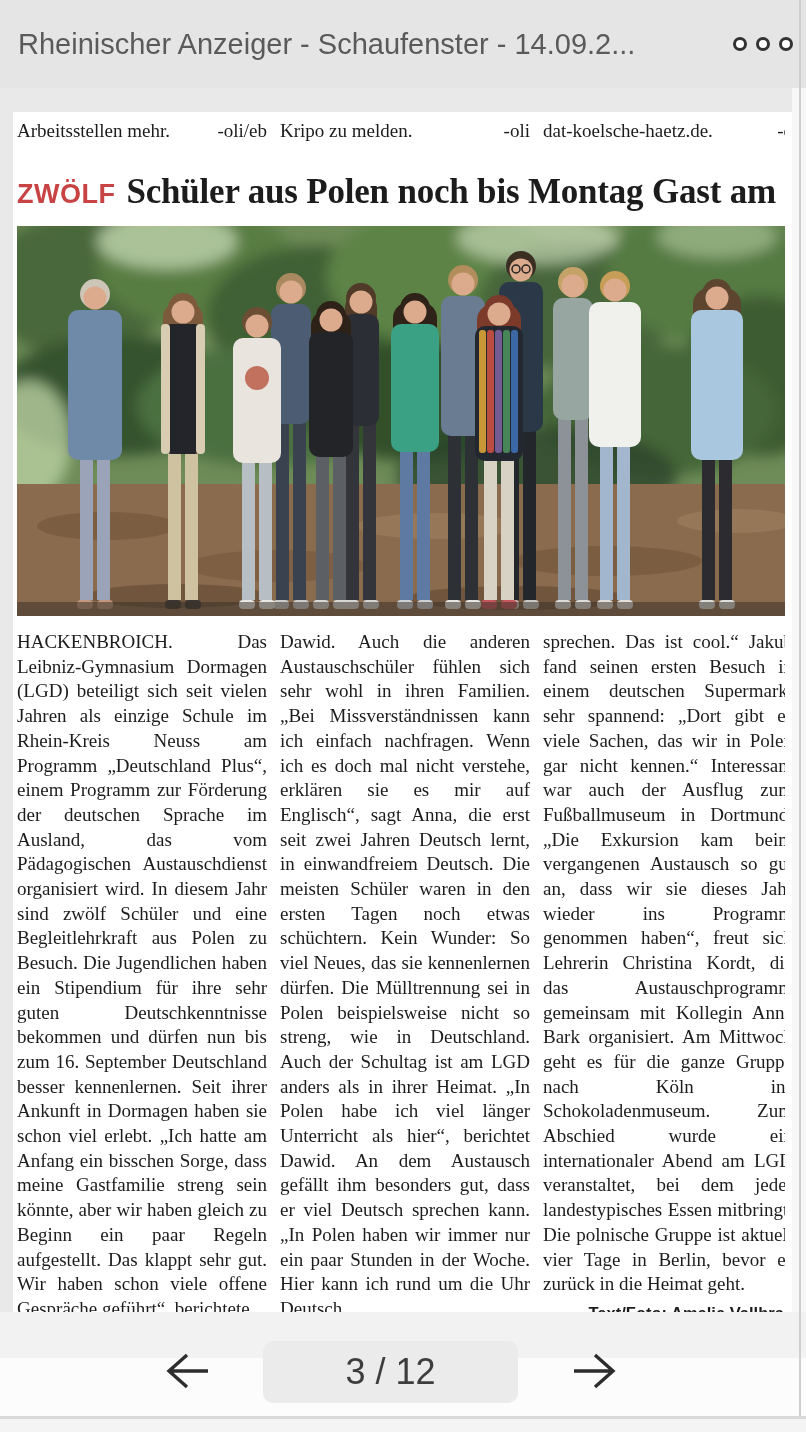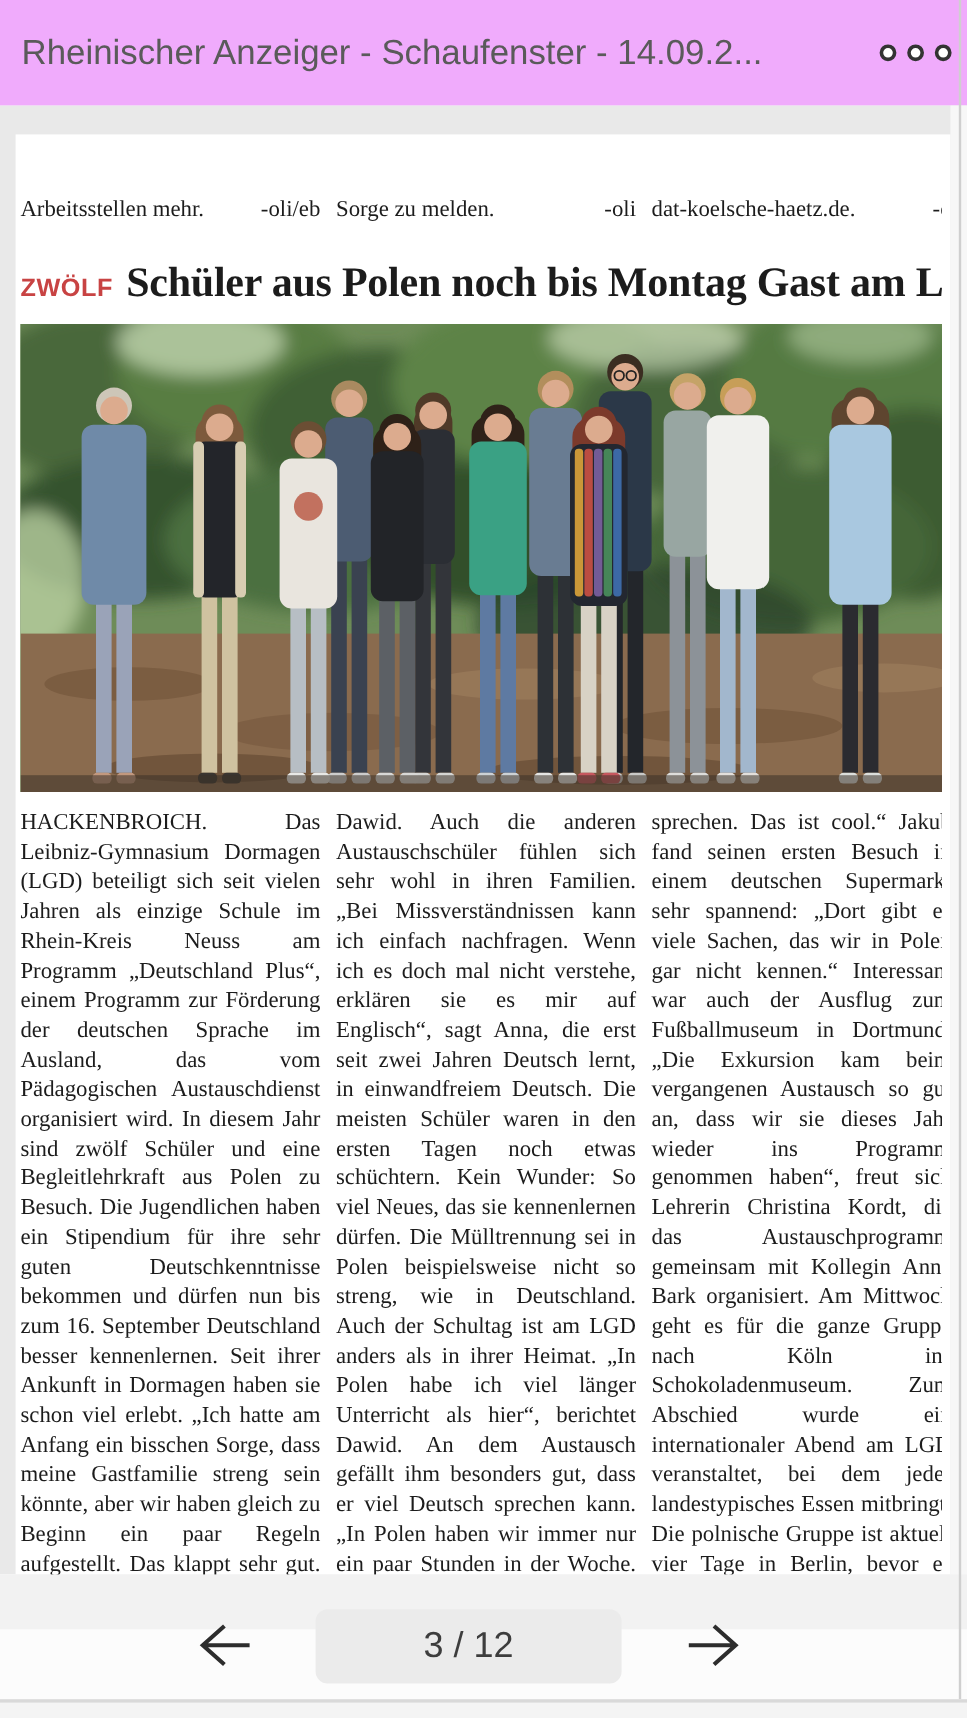--- a/index.html
+++ b/index.html
@@ -1,68 +1,68 @@
 <!DOCTYPE html>
 <html><head>
 <meta charset="utf-8">
 <style>
   html,body{margin:0;padding:0;background:#ffffff;}
   body{width:806px;height:1432px;position:relative;overflow:hidden;
        font-family:"Liberation Sans",sans-serif;}
   .abs{position:absolute;}
 
   
-  .app-header{left:0;top:0;width:806px;height:88px;background:#f0abfc;}
+  .app-header{left:0;top:0;width:806px;height:88px;background:#e5e5e5;}
   .app-title{left:18px;top:0;height:88px;display:flex;align-items:center;
     font-size:29px;color:#5a5a5a;white-space:nowrap;}
   .kebab{left:733px;top:30px;width:60px;height:28px;display:flex;align-items:center;
     justify-content:space-between;cursor:pointer;}
   .kebab span{width:14px;height:14px;border:3.6px solid #333333;border-radius:50%;
     box-sizing:border-box;background:#fff;}
 
   
   .viewer-bg{left:0;top:88px;width:806px;height:1224px;background:#e9e9e9;}
   .right-gutter{left:792px;top:88px;width:14px;height:1224px;background:#f7f7f7;}
   .edge-line{left:799px;top:0;width:2px;height:1416px;background:#cfcfcf;}
 
   
   .page-card{left:13px;top:112px;width:779px;height:1200px;background:#ffffff;}
   .page-clip{left:0;top:0;width:772px;height:1200px;overflow:hidden;}
-  .news{font-family:"Liberation Serif","DejaVu Serif",serif;color:#1c1c1c;margin-top:44px;}
+  .news{font-family:"Liberation Serif","DejaVu Serif",serif;color:#1c1c1c;}
 
   .frag-row{left:4px;top:7px;width:768px;display:flex;gap:13px;}
   .frag{width:250px;flex:none;display:flex;justify-content:space-between;
     font-size:19px;line-height:24px;white-space:nowrap;}
   .frag .sig{font-weight:normal;}
 
   .headline-row{left:4px;top:60px;width:900px;display:flex;align-items:baseline;
     white-space:nowrap;}
   .kicker{font-family:"Liberation Sans",sans-serif;font-weight:bold;
-    font-size:21px;color:#c84343;letter-spacing:.5px;}
+    font-size:27px;color:#c84343;letter-spacing:.5px;}
   .headline{font-size:35px;font-weight:bold;margin-left:11px;letter-spacing:-.2px;}
 
   .photo{left:4px;top:114px;width:768px;height:390px;background:#6e8c58;overflow:hidden;}
   .photo svg{display:block;}
 
   .cols{left:4px;top:518px;width:900px;display:flex;gap:13px;}
   .col{width:250px;flex:none;font-size:19px;line-height:24.7px;text-align:justify;}
   .col p{margin:0;}
   .lead{font-weight:normal;}
   .credit{font-family:"Liberation Sans",sans-serif;font-weight:bold;font-size:16.5px;
     text-align:right;margin-top:4px;white-space:nowrap;}
 
   
   .below-strip{left:0;top:1312px;width:806px;height:46px;background:#f2f2f2;}
   .pager-bar{left:0;top:1358px;width:806px;height:58px;background:#fcfcfc;}
   .arrow-btn{top:1349px;width:56px;height:44px;cursor:pointer;}
   .arrow-prev{left:160px;}
   .arrow-next{left:566px;}
   .page-pill{left:263px;top:1341px;width:255px;height:62px;background:#ebebeb;
     border-radius:10px;display:flex;align-items:center;justify-content:center;
-    font-size:30px;color:#3d3d3d;cursor:pointer;}
+    font-size:36px;color:#3d3d3d;cursor:pointer;}
   .bottom-line{left:0;top:1416px;width:806px;height:3px;background:#d9d9d9;}
   .bottom-strip{left:0;top:1419px;width:806px;height:13px;background:#f4f4f4;}
 </style>
 </head>
 <body>
 
 <div class="abs app-header">
   <div class="abs app-title">Rheinischer Anzeiger - Schaufenster - 14.09.2...</div>
   <div class="abs kebab">
     <span></span>
@@ -76,21 +76,21 @@
 
 <div class="abs page-card">
   <div class="abs page-clip news">
 
     <div class="abs frag-row">
       <div class="frag">
         <span>Arbeitsstellen mehr.</span>
         <span class="sig">-oli/eb</span>
       </div>
       <div class="frag">
-        <span>Sorge zu melden.</span>
+        <span>Kripo zu melden.</span>
         <span class="sig">-oli</span>
       </div>
       <div class="frag">
         <span>dat-koelsche-haetz.de.</span>
         <span class="sig">-o</span>
       </div>
     </div>
 
     <div class="abs headline-row">
       <span class="kicker">ZWÖLF</span>

